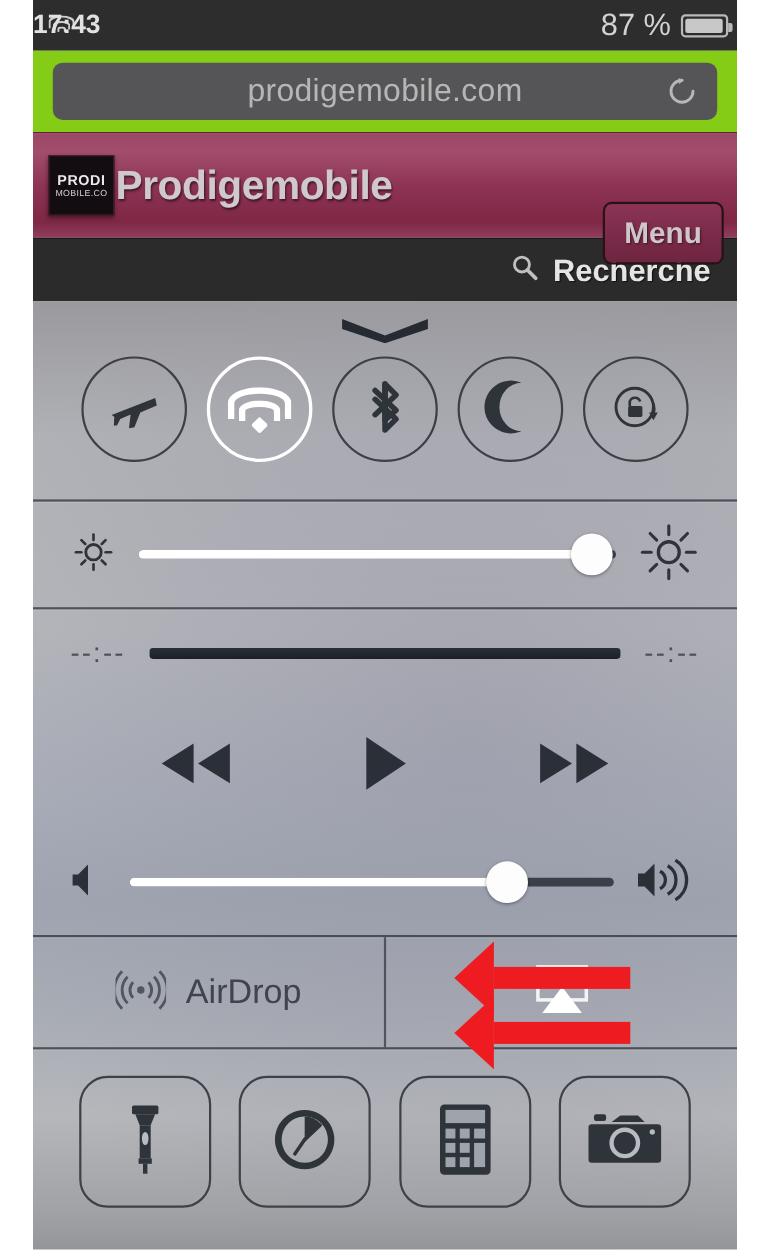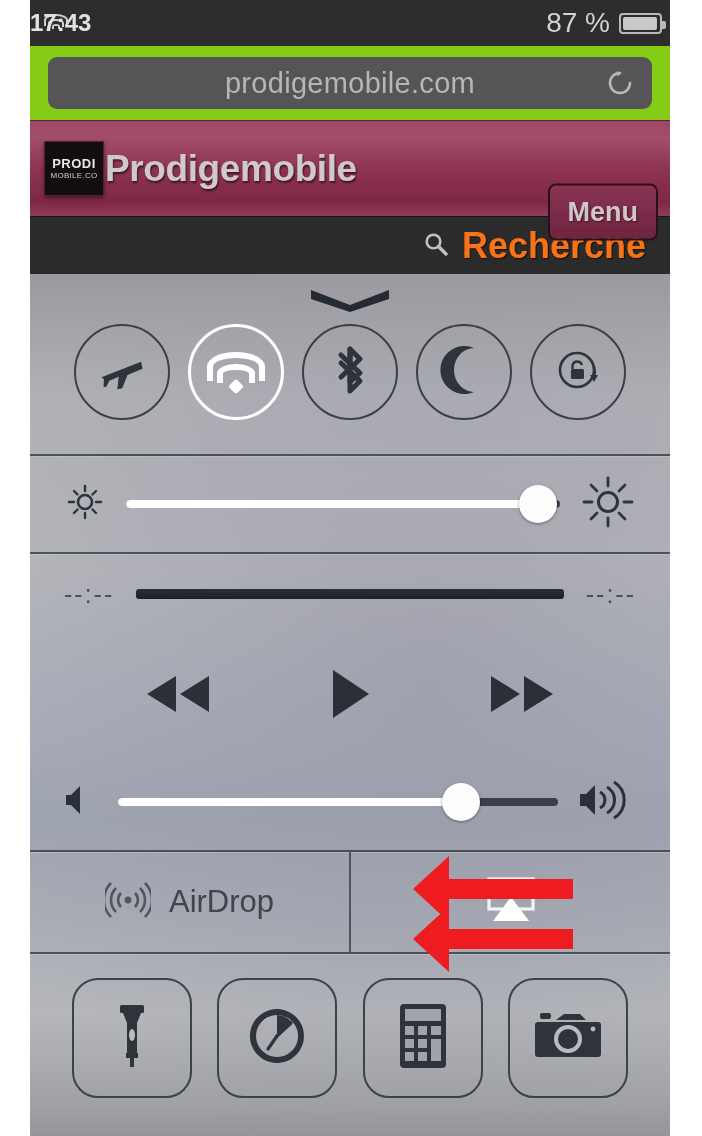--- a/index.html
+++ b/index.html
@@ -66,21 +66,21 @@
     background:linear-gradient(to bottom,#8b3455,#6e2440);
     color:#cfc6ca;font-size:27px;font-weight:bold;text-shadow:1px 1px 2px rgba(0,0,0,.5);margin-top:43px;
   }
 
   
   .search-bar{
     height:58px;background:#2b2b2b;display:flex;align-items:center;justify-content:flex-end;
     padding-right:24px;box-sizing:border-box;border-top:1px solid #151515;
   }
   .search-inner{display:flex;align-items:center;gap:13px;}
-  .search-txt{font-size:36px;font-weight:bold;color:#f97316;text-shadow:1px 1px 1px rgba(0,0,0,.6);}
+  .search-txt{font-size:28px;font-weight:bold;color:#e5e5e5;text-shadow:1px 1px 1px rgba(0,0,0,.6);}
 
   
   .cc{
     position:relative;height:auto;
     background:
       radial-gradient(120% 90% at 62% 46%, rgba(150,150,165,.55) 0%, rgba(0,0,0,0) 62%),
       linear-gradient(to bottom,#9a9a9e 0%,#b0b1b6 14%,#b6b7bc 34%,#a8adb8 52%,#9fa5b1 62%,#a9adb5 74%,#b5b7bb 84%,#a1a2a6 94%,#8e8f93 100%);
     padding-bottom:0;
   }
   .cc-sep{height:2px;background:rgba(40,44,52,.72);box-shadow:0 1px 0 rgba(255,255,255,.18);}

